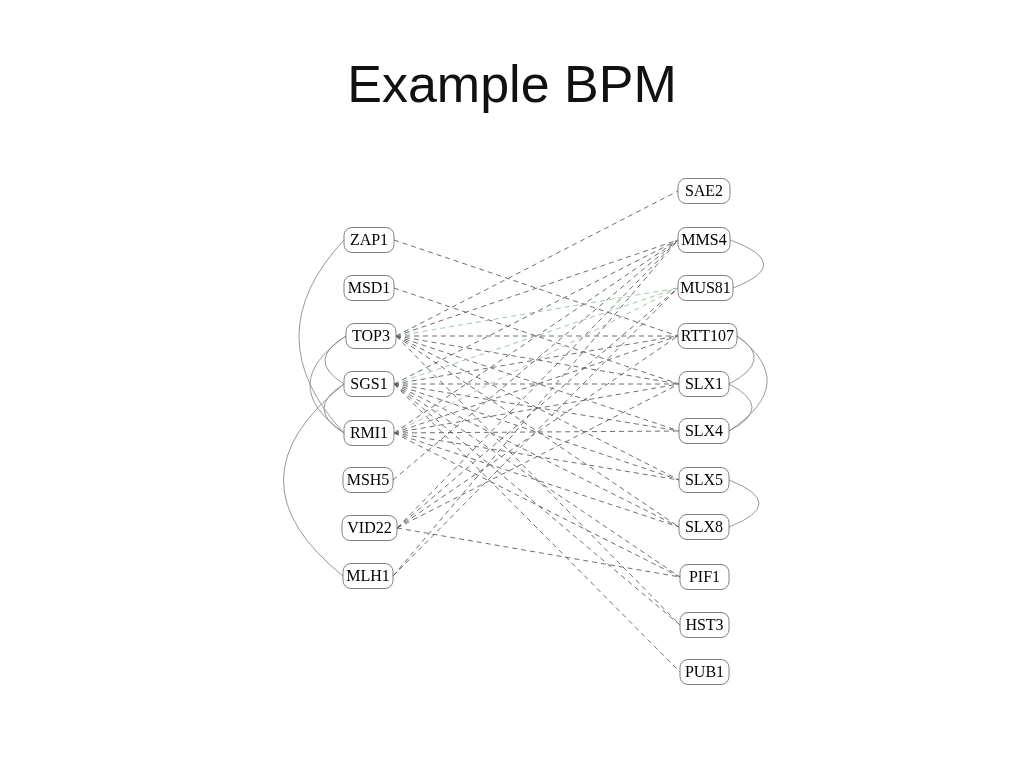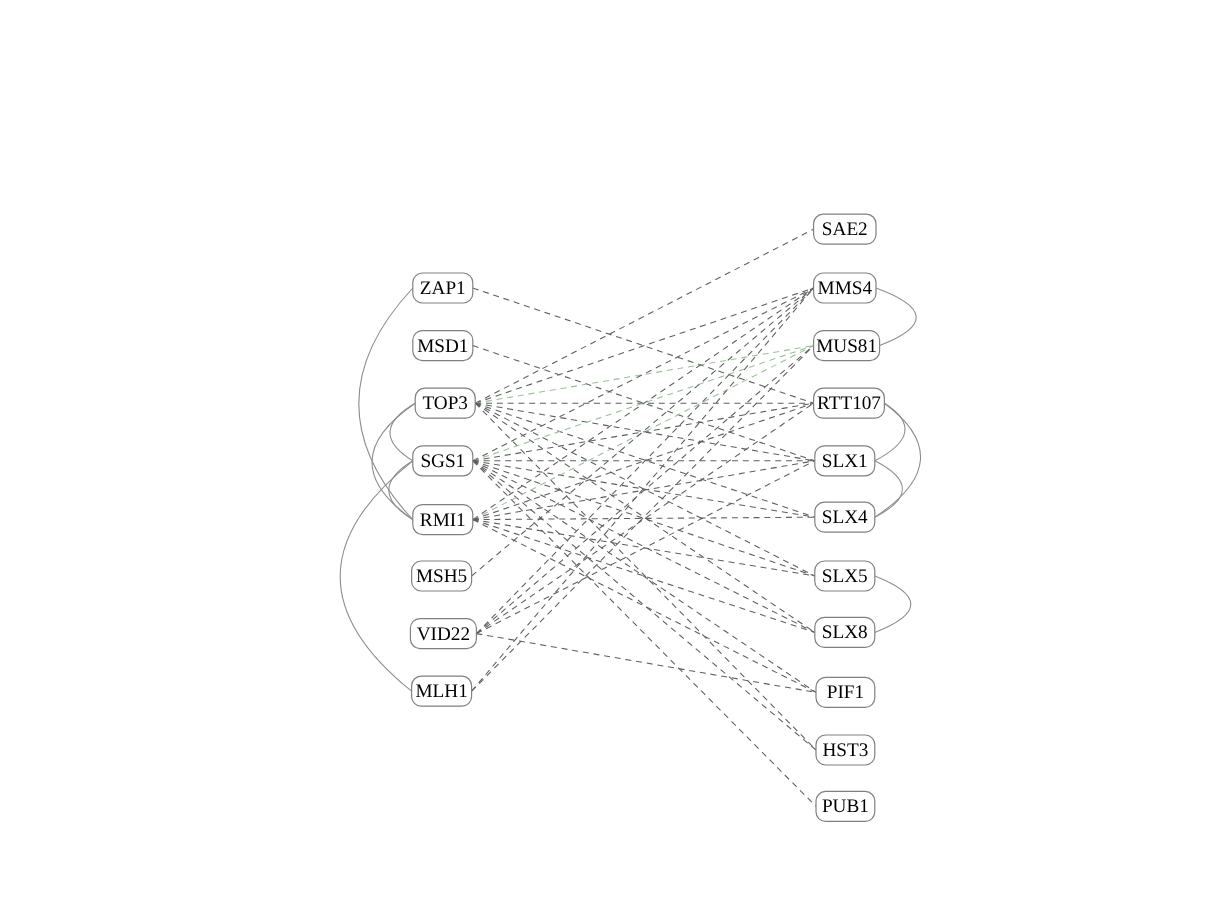--- a/index.html
+++ b/index.html
@@ -35,20 +35,21 @@
     left: 0;
     top: 0;
     width: 1024px;
     height: 768px;
   }
 </style>
 </head>
 <body>
 
 <div class="slide">
+  <div class="slide-title">Example BPM</div>
 
   <svg id="bpm-svg" class="graph-svg" viewBox="0 0 1024 768" xmlns="http://www.w3.org/2000/svg">
       <line x1="394" y1="240" x2="678" y2="336" stroke="#5f5f5f" stroke-width="0.9" stroke-dasharray="5 4"></line>
       <line x1="394" y1="288" x2="679" y2="384" stroke="#5f5f5f" stroke-width="0.9" stroke-dasharray="5 4"></line>
       <line x1="396" y1="336" x2="678" y2="191" stroke="#5f5f5f" stroke-width="0.9" stroke-dasharray="5 4"></line>
       <line x1="396" y1="336" x2="678" y2="240" stroke="#5f5f5f" stroke-width="0.9" stroke-dasharray="5 4"></line>
       <line x1="396" y1="336" x2="678" y2="288" stroke="#99c199" stroke-width="0.9" stroke-dasharray="5 4"></line>
       <line x1="396" y1="336" x2="678" y2="336" stroke="#5f5f5f" stroke-width="0.9" stroke-dasharray="5 4"></line>
       <line x1="396" y1="336" x2="679" y2="384" stroke="#5f5f5f" stroke-width="0.9" stroke-dasharray="5 4"></line>
       <line x1="396" y1="336" x2="679" y2="431" stroke="#5f5f5f" stroke-width="0.9" stroke-dasharray="5 4"></line>

